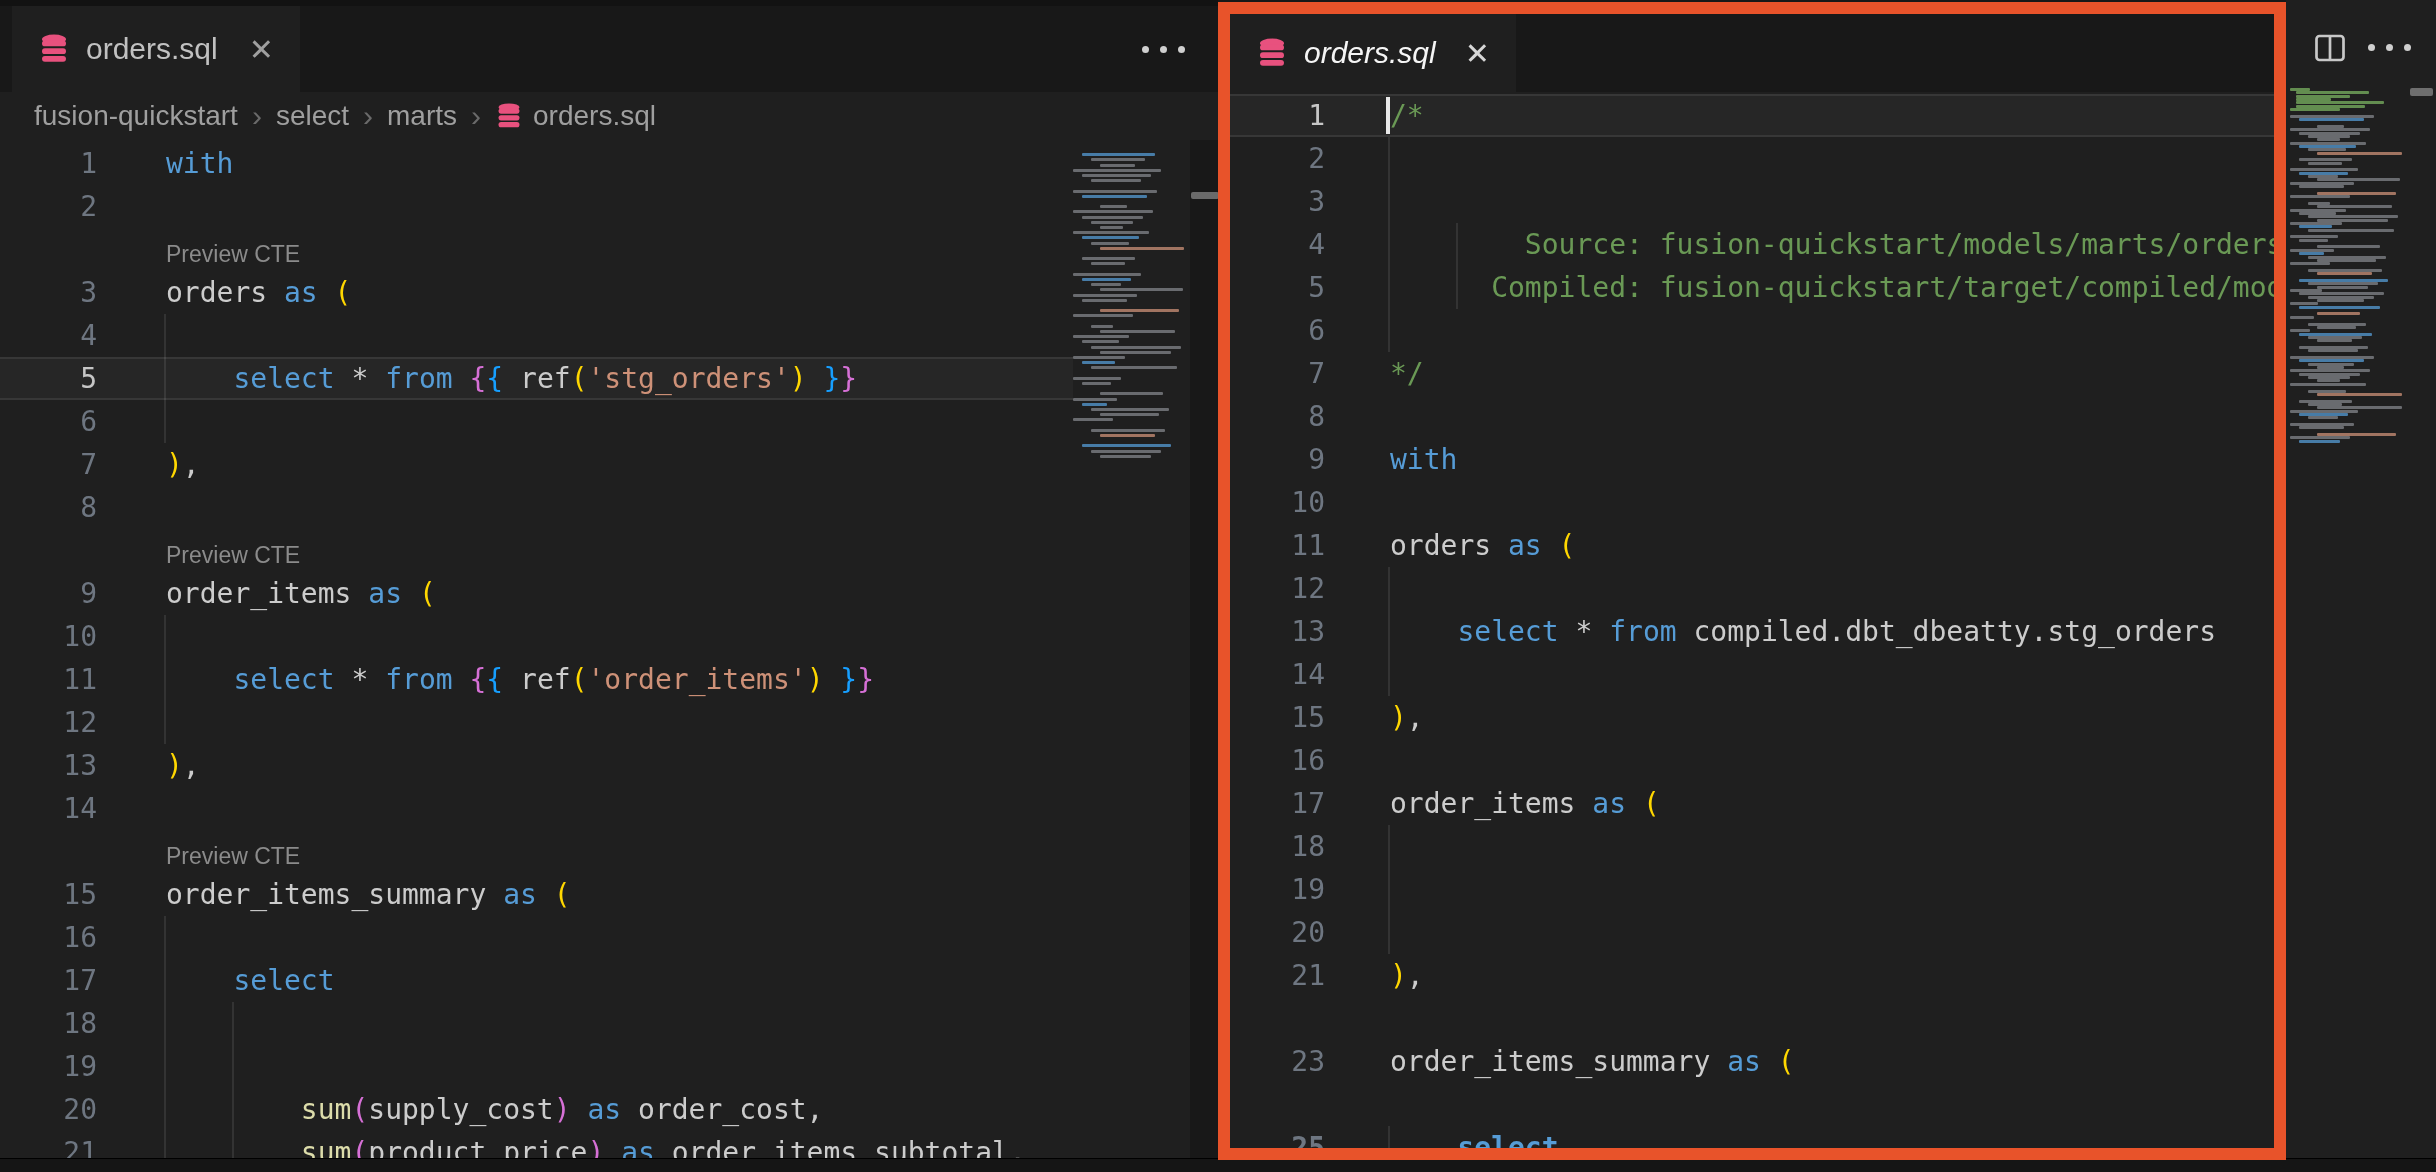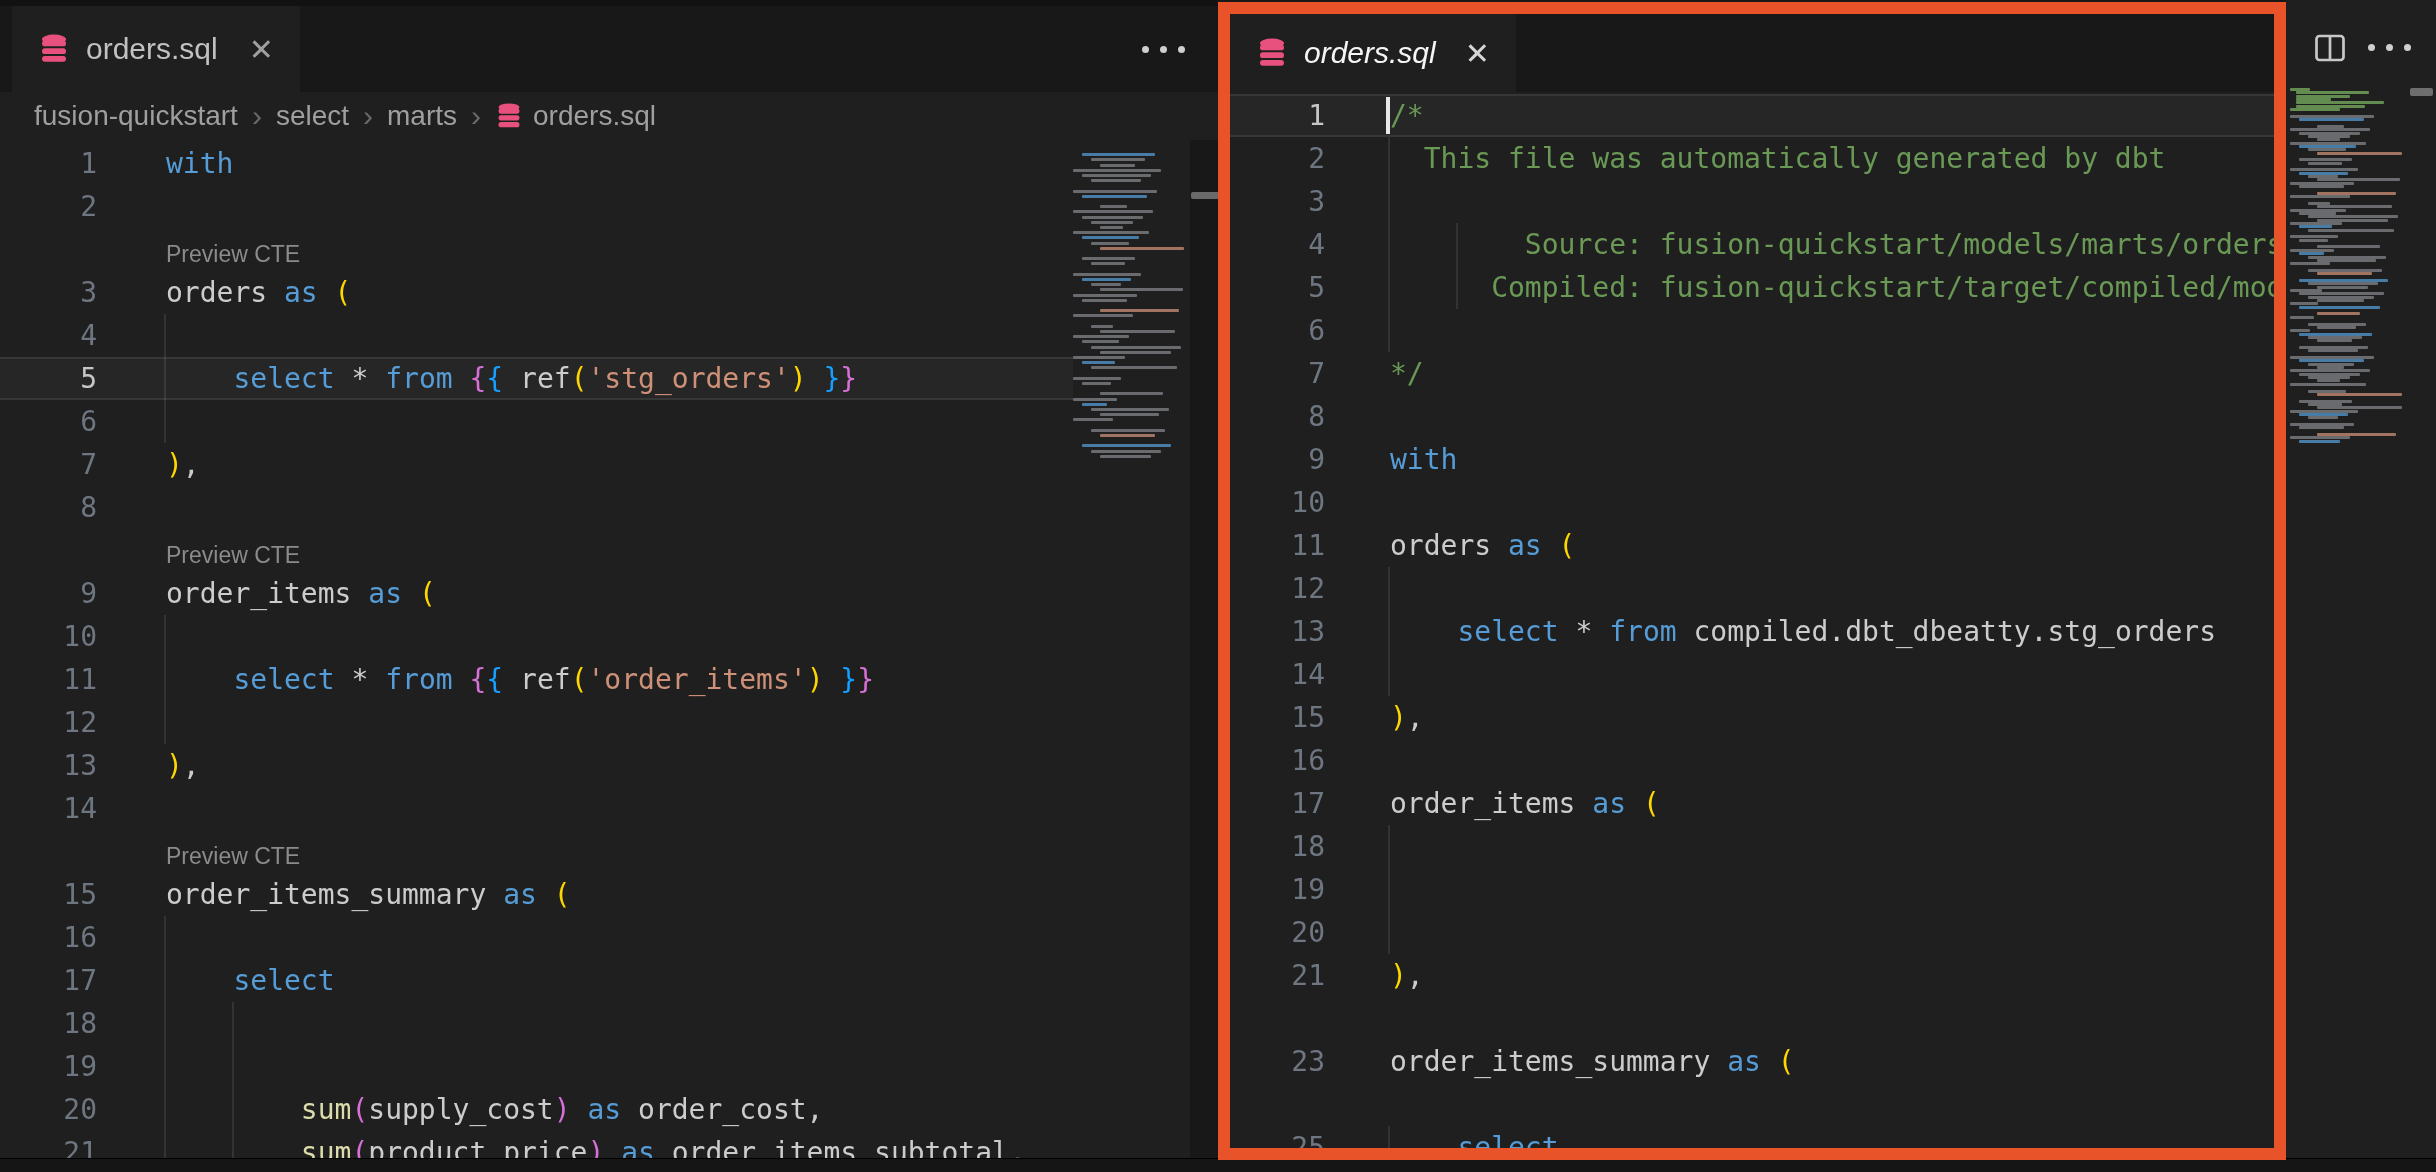--- a/index.html
+++ b/index.html
@@ -224,42 +224,42 @@
     <rect x="3" y="17.2" width="18" height="4.4" rx="2.2" fill="#e8517e"></rect>
   </svg>
       </span>
     <span class="tab-label">orders.sql</span>
     <span class="tab-close">✕</span>
   </div>
 </div>
 <div class="abs editor" id="right-editor">
   <div class="rows" id="right-rows">
       <div class="row cur" style="top: 0px;"><div class="cur-band" style="width: 1044px;"></div><span class="ln">1</span><span class="code"><span class="tk-cmt">/*</span></span><div class="cursor" style="left: 156px;"></div></div>
-      <div class="row" style="top: 43px;"><span class="ln">2</span><div class="guide" style="left: 158px;"></div><span class="code"><span class="tk-cmt">  This file was automatically generated by dbt</span></span></div>
+      <div class="row" style="top: 43px;"><span class="ln">2</span><div class="guide" style="left: 158px;"></div></div>
       <div class="row" style="top: 86px;"><span class="ln">3</span><div class="guide" style="left: 158px;"></div><span class="code"></span></div>
       <div class="row" style="top: 129px;"><span class="ln">4</span><div class="guide" style="left: 158px;"></div><div class="guide" style="left: 225.6px;"></div><span class="code"><span class="tk-cmt">        Source: fusion-quickstart/models/marts/orders.sql</span></span></div>
       <div class="row" style="top: 172px;"><span class="ln">5</span><div class="guide" style="left: 158px;"></div><div class="guide" style="left: 225.6px;"></div><span class="code"><span class="tk-cmt">      Compiled: fusion-quickstart/target/compiled/models</span></span></div>
       <div class="row" style="top: 215px;"><span class="ln">6</span><div class="guide" style="left: 158px;"></div></div>
       <div class="row" style="top: 258px;"><span class="ln">7</span><span class="code"><span class="tk-cmt">*/</span></span></div>
       <div class="row" style="top: 301px;"><span class="ln">8</span><span class="code"></span></div>
       <div class="row" style="top: 344px;"><span class="ln">9</span><span class="code"><span class="tk-kw">with</span></span></div>
       <div class="row" style="top: 387px;"><span class="ln">10</span><span class="code"></span></div>
       <div class="row" style="top: 430px;"><span class="ln">11</span><span class="code"><span class="tk-fg">orders </span><span class="tk-kw">as</span><span class="tk-fg"> </span><span class="tk-b1">(</span></span></div>
       <div class="row" style="top: 473px;"><span class="ln">12</span><div class="guide" style="left: 158px;"></div><span class="code"></span></div>
       <div class="row" style="top: 516px;"><span class="ln">13</span><div class="guide" style="left: 158px;"></div><span class="code"><span class="tk-fg">    </span><span class="tk-kw">select</span><span class="tk-fg"> * </span><span class="tk-kw">from</span><span class="tk-fg"> compiled.dbt_dbeatty.stg_orders</span></span></div>
       <div class="row" style="top: 559px;"><span class="ln">14</span><div class="guide" style="left: 158px;"></div><span class="code"></span></div>
       <div class="row" style="top: 602px;"><span class="ln">15</span><span class="code"><span class="tk-b1">)</span><span class="tk-fg">,</span></span></div>
       <div class="row" style="top: 645px;"><span class="ln">16</span><span class="code"></span></div>
       <div class="row" style="top: 688px;"><span class="ln">17</span><span class="code"><span class="tk-fg">order_items </span><span class="tk-kw">as</span><span class="tk-fg"> </span><span class="tk-b1">(</span></span></div>
       <div class="row" style="top: 731px;"><span class="ln">18</span><div class="guide" style="left: 158px;"></div><span class="code"></span></div>
       <div class="row" style="top: 774px;"><span class="ln">19</span><div class="guide" style="left: 158px;"></div></div>
       <div class="row" style="top: 817px;"><span class="ln">20</span><div class="guide" style="left: 158px;"></div><span class="code"></span></div>
       <div class="row" style="top: 860px;"><span class="ln">21</span><span class="code"><span class="tk-b1">)</span><span class="tk-fg">,</span></span></div>
       <div class="row" style="top: 946px;"><span class="ln">23</span><span class="code"><span class="tk-fg">order_items_summary </span><span class="tk-kw">as</span><span class="tk-fg"> </span><span class="tk-b1">(</span></span></div>
-      <div class="row" style="top: 1032px;"><span class="ln">25</span><div class="guide" style="left: 158px;"></div><span class="code"><span class="tk-fg">    </span><span class="tk-kw">select</span></span></div>
+      <div class="row" style="top: 1032px; font-weight: bold;"><span class="ln">25</span><div class="guide" style="left: 158px;"></div><span class="code"><span class="tk-fg">    </span><span class="tk-kw">select</span></span></div>
     </div>
 </div>
 <div class="abs minimap" id="right-minimap">
     <div class="mm-bar" style="top: 0px; left: 0px; width: 20px; background: rgba(106, 153, 85, 0.9);"></div>
     <div class="mm-bar" style="top: 3.35px; left: 6px; width: 73px; background: rgba(106, 153, 85, 0.9);"></div>
     <div class="mm-bar" style="top: 6.7px; left: 6px; width: 54px; background: rgba(106, 153, 85, 0.9);"></div>
     <div class="mm-bar" style="top: 10.05px; left: 6px; width: 35px; background: rgba(106, 153, 85, 0.9);"></div>
     <div class="mm-bar" style="top: 13.4px; left: 6px; width: 88px; background: rgba(106, 153, 85, 0.9);"></div>
     <div class="mm-bar" style="top: 16.75px; left: 6px; width: 69px; background: rgba(106, 153, 85, 0.9);"></div>
     <div class="mm-bar" style="top: 20.1px; left: 0px; width: 50px; background: rgba(106, 153, 85, 0.9);"></div>

